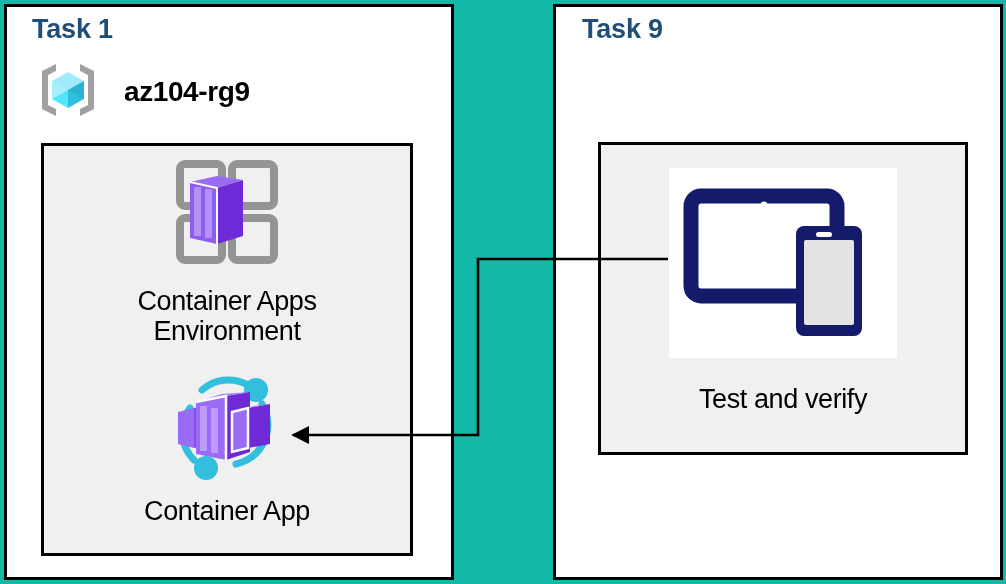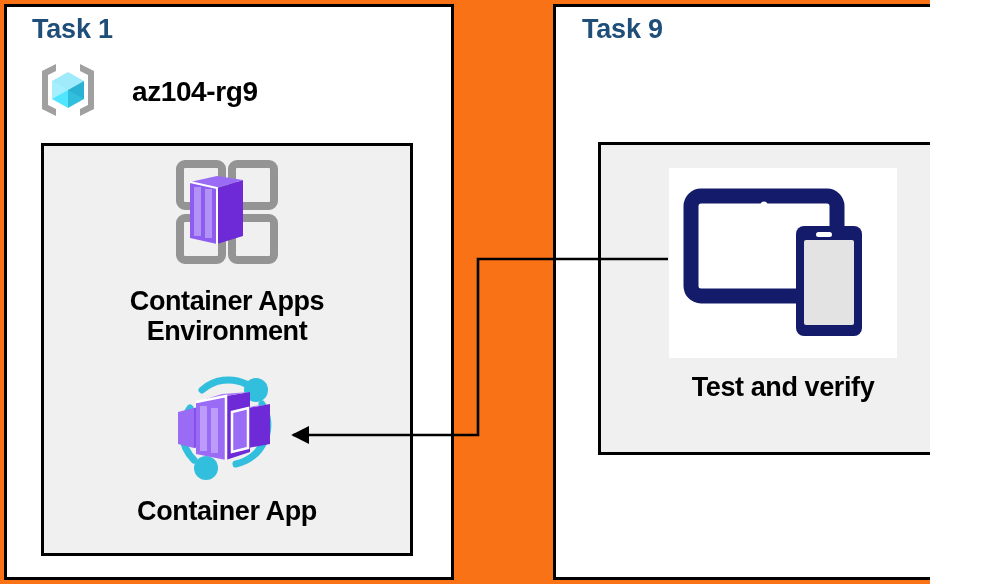--- a/index.html
+++ b/index.html
@@ -5,23 +5,23 @@
   html, body {
     margin: 0;
     padding: 0;
     background: #ffffff;
   }
   body {
     font-family: "Liberation Sans", sans-serif;
   }
   #canvas {
     position: relative;
-    width: 930px;
+    width: 1006px;
     height: 584px;
-    background: #f97316;
+    background: #14b8a6;
     overflow: hidden;
   }
 
   
   .task-panel {
     position: absolute;
     background: #ffffff;
     border: 3px solid #000000;
     box-sizing: border-box;
   }
@@ -39,21 +39,21 @@
     white-space: nowrap;
   }
 
   
   #rg-row {
     position: absolute;
     left: 36px;
     top: 58px;
     display: flex;
     align-items: center;
-    gap: 32px;
+    gap: 24px;
   }
   #rg-label {
     font-size: 28px;
     font-weight: bold;
     color: #000000;
     letter-spacing: -0.4px;
     white-space: nowrap;
   }
 
   
@@ -68,21 +68,21 @@
 
   
   .item {
     position: absolute;
     display: flex;
     flex-direction: column;
     align-items: center;
   }
   .item-label {
     font-size: 27px;
-    font-weight: bold;
+    font-weight: normal;
     color: #000000;
     text-align: center;
     line-height: 1.12;
     letter-spacing: -0.4px;
     white-space: pre-line;
   }
 
   #cae-item  { left: 41px;  top: 150px; width: 372px; }
   #capp-item { left: 41px;  top: 368px; width: 372px; }
   #test-item { left: 598px; top: 168px; width: 370px; }
@@ -91,21 +91,21 @@
 
   
   #test-plate {
     background: #ffffff;
     width: 228px;
     height: 190px;
     display: flex;
     align-items: center;
     justify-content: center;
   }
-  #test-item .item-label { margin-top: 14px; }
+  #test-item .item-label { margin-top: 26px; }
   #cae-item  .item-label { margin-top: 6px; }
   #capp-item .item-label { margin-top: 10px; }
 
   
   #connector {
     position: absolute;
     left: 0;
     top: 0;
     width: 1006px;
     height: 584px;

